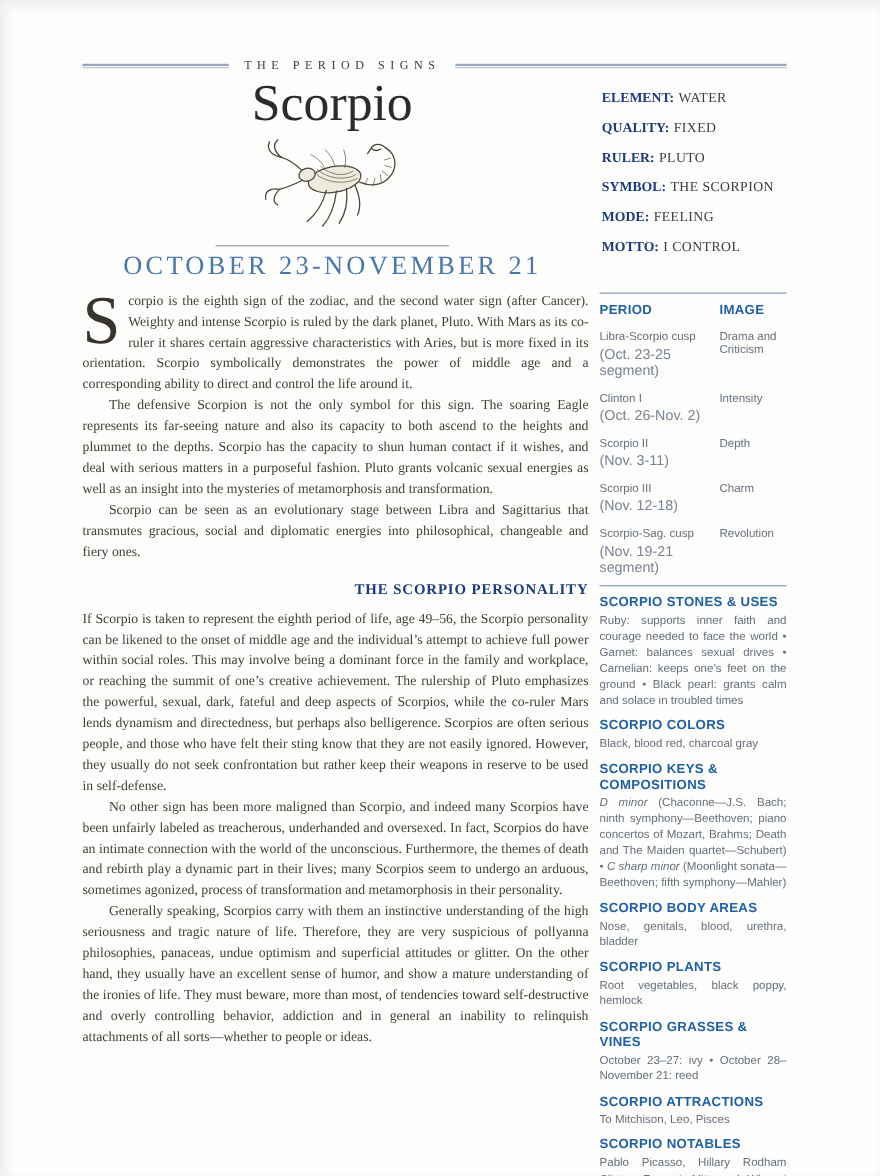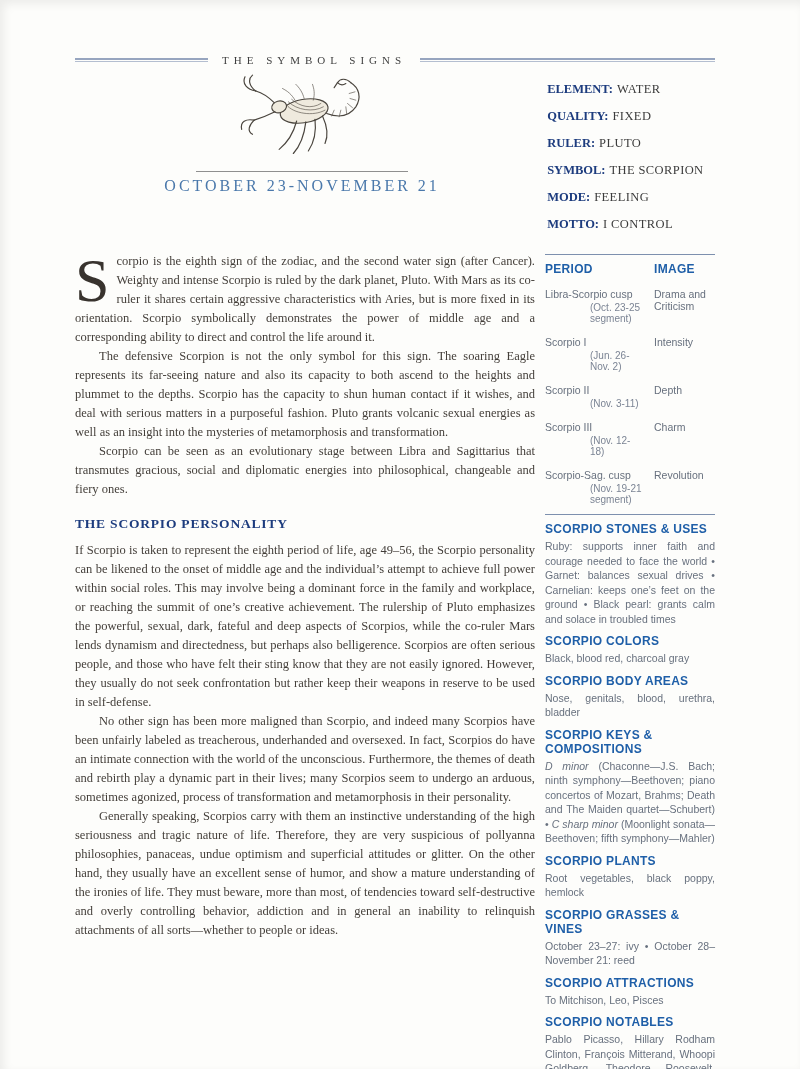--- a/index.html
+++ b/index.html
@@ -20,67 +20,68 @@
   .rule-left { width: 133px; }
   .rule-right { flex: 1; }
   .series-label { font-size: 11px; letter-spacing: 5px; color: #3e3e3e; white-space: nowrap; }
 
   
   .top-grid { display: flex; margin-top: 2px; }
   .title-col { width: 460px; text-align: center; }
   .sign-title { font-size: 47px; font-weight: 400; color: #2b2b2b; margin: 0; line-height: 52px; }
   .scorpion-wrap { margin-top: 2px; height: 92px; }
   .date-rule { width: 212px; border-top: 1px solid #8f8f8f; margin: 9px auto 5px; }
-  .date-heading { font-size: 16px; letter-spacing: 3px; color: #4a78ab; white-space: nowrap; }
+  .date-heading { font-size: 24px; letter-spacing: 3px; color: #4a78ab; white-space: nowrap; }
 
   .facts-col { width: 170px; margin-left: 18px; padding-top: 14px; }
   .fact { margin-bottom: 12px; font-size: 12.5px; white-space: nowrap; }
   .fact-label { font-weight: bold; color: #1d3c7e; margin-right: 4px; }
   .fact-value { color: #3c3c3c; letter-spacing: 0.4px; }
 
   
   .main { display: flex; margin-top: 8px; }
   .body-col { width: 460px; font-size: 12.5px; line-height: 19px; color: #433e39; text-align: justify; }
   .body-col p { margin: 0; text-indent: 24px; }
   .body-col p.first { text-indent: 0; }
   .drop-cap { float: left; font-size: 62px; line-height: 50px; padding: 3px 7px 0 0; color: #38332e; }
-  .personality-heading { text-align: left; font-weight: bold; color: #1d3c7e; font-size: 13.5px;
+  .personality-heading { text-align: right; font-weight: bold; color: #1d3c7e; font-size: 13.5px;
     letter-spacing: 0.8px; margin: 15px 0 8px; }
 
   
   .sidebar { width: 170px; margin-left: 10px; font-family: "Liberation Sans", sans-serif; padding-top: 2px; }
   .side-rule { border-top: 1.5px solid #7d90ae; margin: 0 0 7px; }
   .period-table { display: grid; grid-template-columns: 97px 1fr; column-gap: 2px; row-gap: 9px;
     font-size: 10.5px; color: #67707e; margin-bottom: 9px; gap: 12px; }
   .col-header { font-weight: bold; color: #1f5fa8; font-size: 12px; letter-spacing: 0.3px; }
   .period-name { line-height: 12px; }
-  .period-dates { font-size: 10px; color: #7b8494; margin-top: 2px; margin-left: 45px; }
+  .period-dates { font-size: 13px; color: #7b8494; margin-top: 2px; }
   .image-value { line-height: 12px; }
   .side-section { margin-bottom: 8px; }
   .side-heading { font-weight: bold; color: #1f5fa8; font-size: 12px; letter-spacing: 0.3px; margin-bottom: 3px; }
   .side-text { font-size: 10.5px; line-height: 14.5px; color: #67707e; text-align: justify; }
   .italic { font-style: italic; }
 
   svg .ink { stroke: #4a453e; fill: none; stroke-width: 1.4; stroke-linecap: round; }
   svg .ink-thin { stroke: #5b554d; fill: none; stroke-width: 0.8; stroke-linecap: round; }
   svg .plate { fill: #efeade; stroke: #4a453e; stroke-width: 1.4; }
 </style>
 </head>
 <body>
 
 <div class="page">
 
   <div class="header-row">
     <div class="dbl-rule-sm rule-left"></div>
-    <div class="series-label">THE SYMBOL SIGNS</div>
+    <div class="series-label">THE PERIOD SIGNS</div>
     <div class="dbl-rule-sm rule-right"></div>
   </div>
 
   <div class="top-grid">
     <div class="title-col">
+      <h1 class="sign-title">Scorpio</h1>
       <div class="scorpion-wrap">
         <svg viewBox="0 0 210 110" width="175" height="92">
 
           <path class="ink" d="M134,52 C150,58 162,54 169,44 C176,33 173,21 163,15"></path>
           <path class="ink-thin" d="M140,55 l3,-7 M149,56 l2,-8 M158,52 l-1,-8 M165,45 l-6,-5 M169,36 l-7,-2 M168,26 l-7,2"></path>
           <path class="ink" d="M163,15 C157,9 150,10 147,15 C150,18 154,18 157,16"></path>
           <path class="ink" d="M147,15 l-4,6"></path>
 
           <ellipse class="plate" cx="107" cy="49" rx="29" ry="14" transform="rotate(-10 107 49)"></ellipse>
           <path class="ink-thin" d="M86,42 C94,52 118,56 132,48 M88,38 C98,48 118,51 130,44 M92,35 C102,44 116,47 127,40"></path>
@@ -136,22 +137,22 @@
         <div class="col-header">PERIOD</div>
         <div class="col-header">IMAGE</div>
 
         <div class="period-cell">
           <div class="period-name">Libra-Scorpio cusp</div>
           <div class="period-dates">(Oct. 23-25 segment)</div>
         </div>
         <div class="image-value">Drama and Criticism</div>
 
         <div class="period-cell">
-          <div class="period-name">Scorpio I</div>
-          <div class="period-dates">(Jun. 26-Nov. 2)</div>
+          <div class="period-name">Clinton I</div>
+          <div class="period-dates">(Oct. 26-Nov. 2)</div>
         </div>
         <div class="image-value">Intensity</div>
 
         <div class="period-cell">
           <div class="period-name">Scorpio II</div>
           <div class="period-dates">(Nov. 3-11)</div>
         </div>
         <div class="image-value">Depth</div>
 
         <div class="period-cell">
@@ -173,30 +174,30 @@
         <div class="side-heading">SCORPIO STONES &amp; USES</div>
         <div class="side-text">Ruby: supports inner faith and courage needed to face the world • Garnet: balances sexual drives • Carnelian: keeps one’s feet on the ground • Black pearl: grants calm and solace in troubled times</div>
       </div>
 
       <div class="side-section">
         <div class="side-heading">SCORPIO COLORS</div>
         <div class="side-text">Black, blood red, charcoal gray</div>
       </div>
 
       <div class="side-section">
+        <div class="side-heading">SCORPIO KEYS &amp; COMPOSITIONS</div>
+        <div class="side-text"><span class="italic">D minor</span><span> (Chaconne—J.S. Bach; ninth symphony—Beethoven; piano concertos of Mozart, Brahms; Death and The Maiden quartet—Schubert) • </span><span class="italic">C sharp minor</span><span> (Moonlight sonata—Beethoven; fifth symphony—Mahler)</span></div>
+      </div>
+
+      <div class="side-section">
         <div class="side-heading">SCORPIO BODY AREAS</div>
         <div class="side-text">Nose, genitals, blood, urethra, bladder</div>
       </div>
 
       <div class="side-section">
-        <div class="side-heading">SCORPIO KEYS &amp; COMPOSITIONS</div>
-        <div class="side-text"><span class="italic">D minor</span><span> (Chaconne—J.S. Bach; ninth symphony—Beethoven; piano concertos of Mozart, Brahms; Death and The Maiden quartet—Schubert) • </span><span class="italic">C sharp minor</span><span> (Moonlight sonata—Beethoven; fifth symphony—Mahler)</span></div>
-      </div>
-
-      <div class="side-section">
         <div class="side-heading">SCORPIO PLANTS</div>
         <div class="side-text">Root vegetables, black poppy, hemlock</div>
       </div>
 
       <div class="side-section">
         <div class="side-heading">SCORPIO GRASSES &amp; VINES</div>
         <div class="side-text">October 23–27: ivy • October 28–November 21: reed</div>
       </div>
 
       <div class="side-section">

